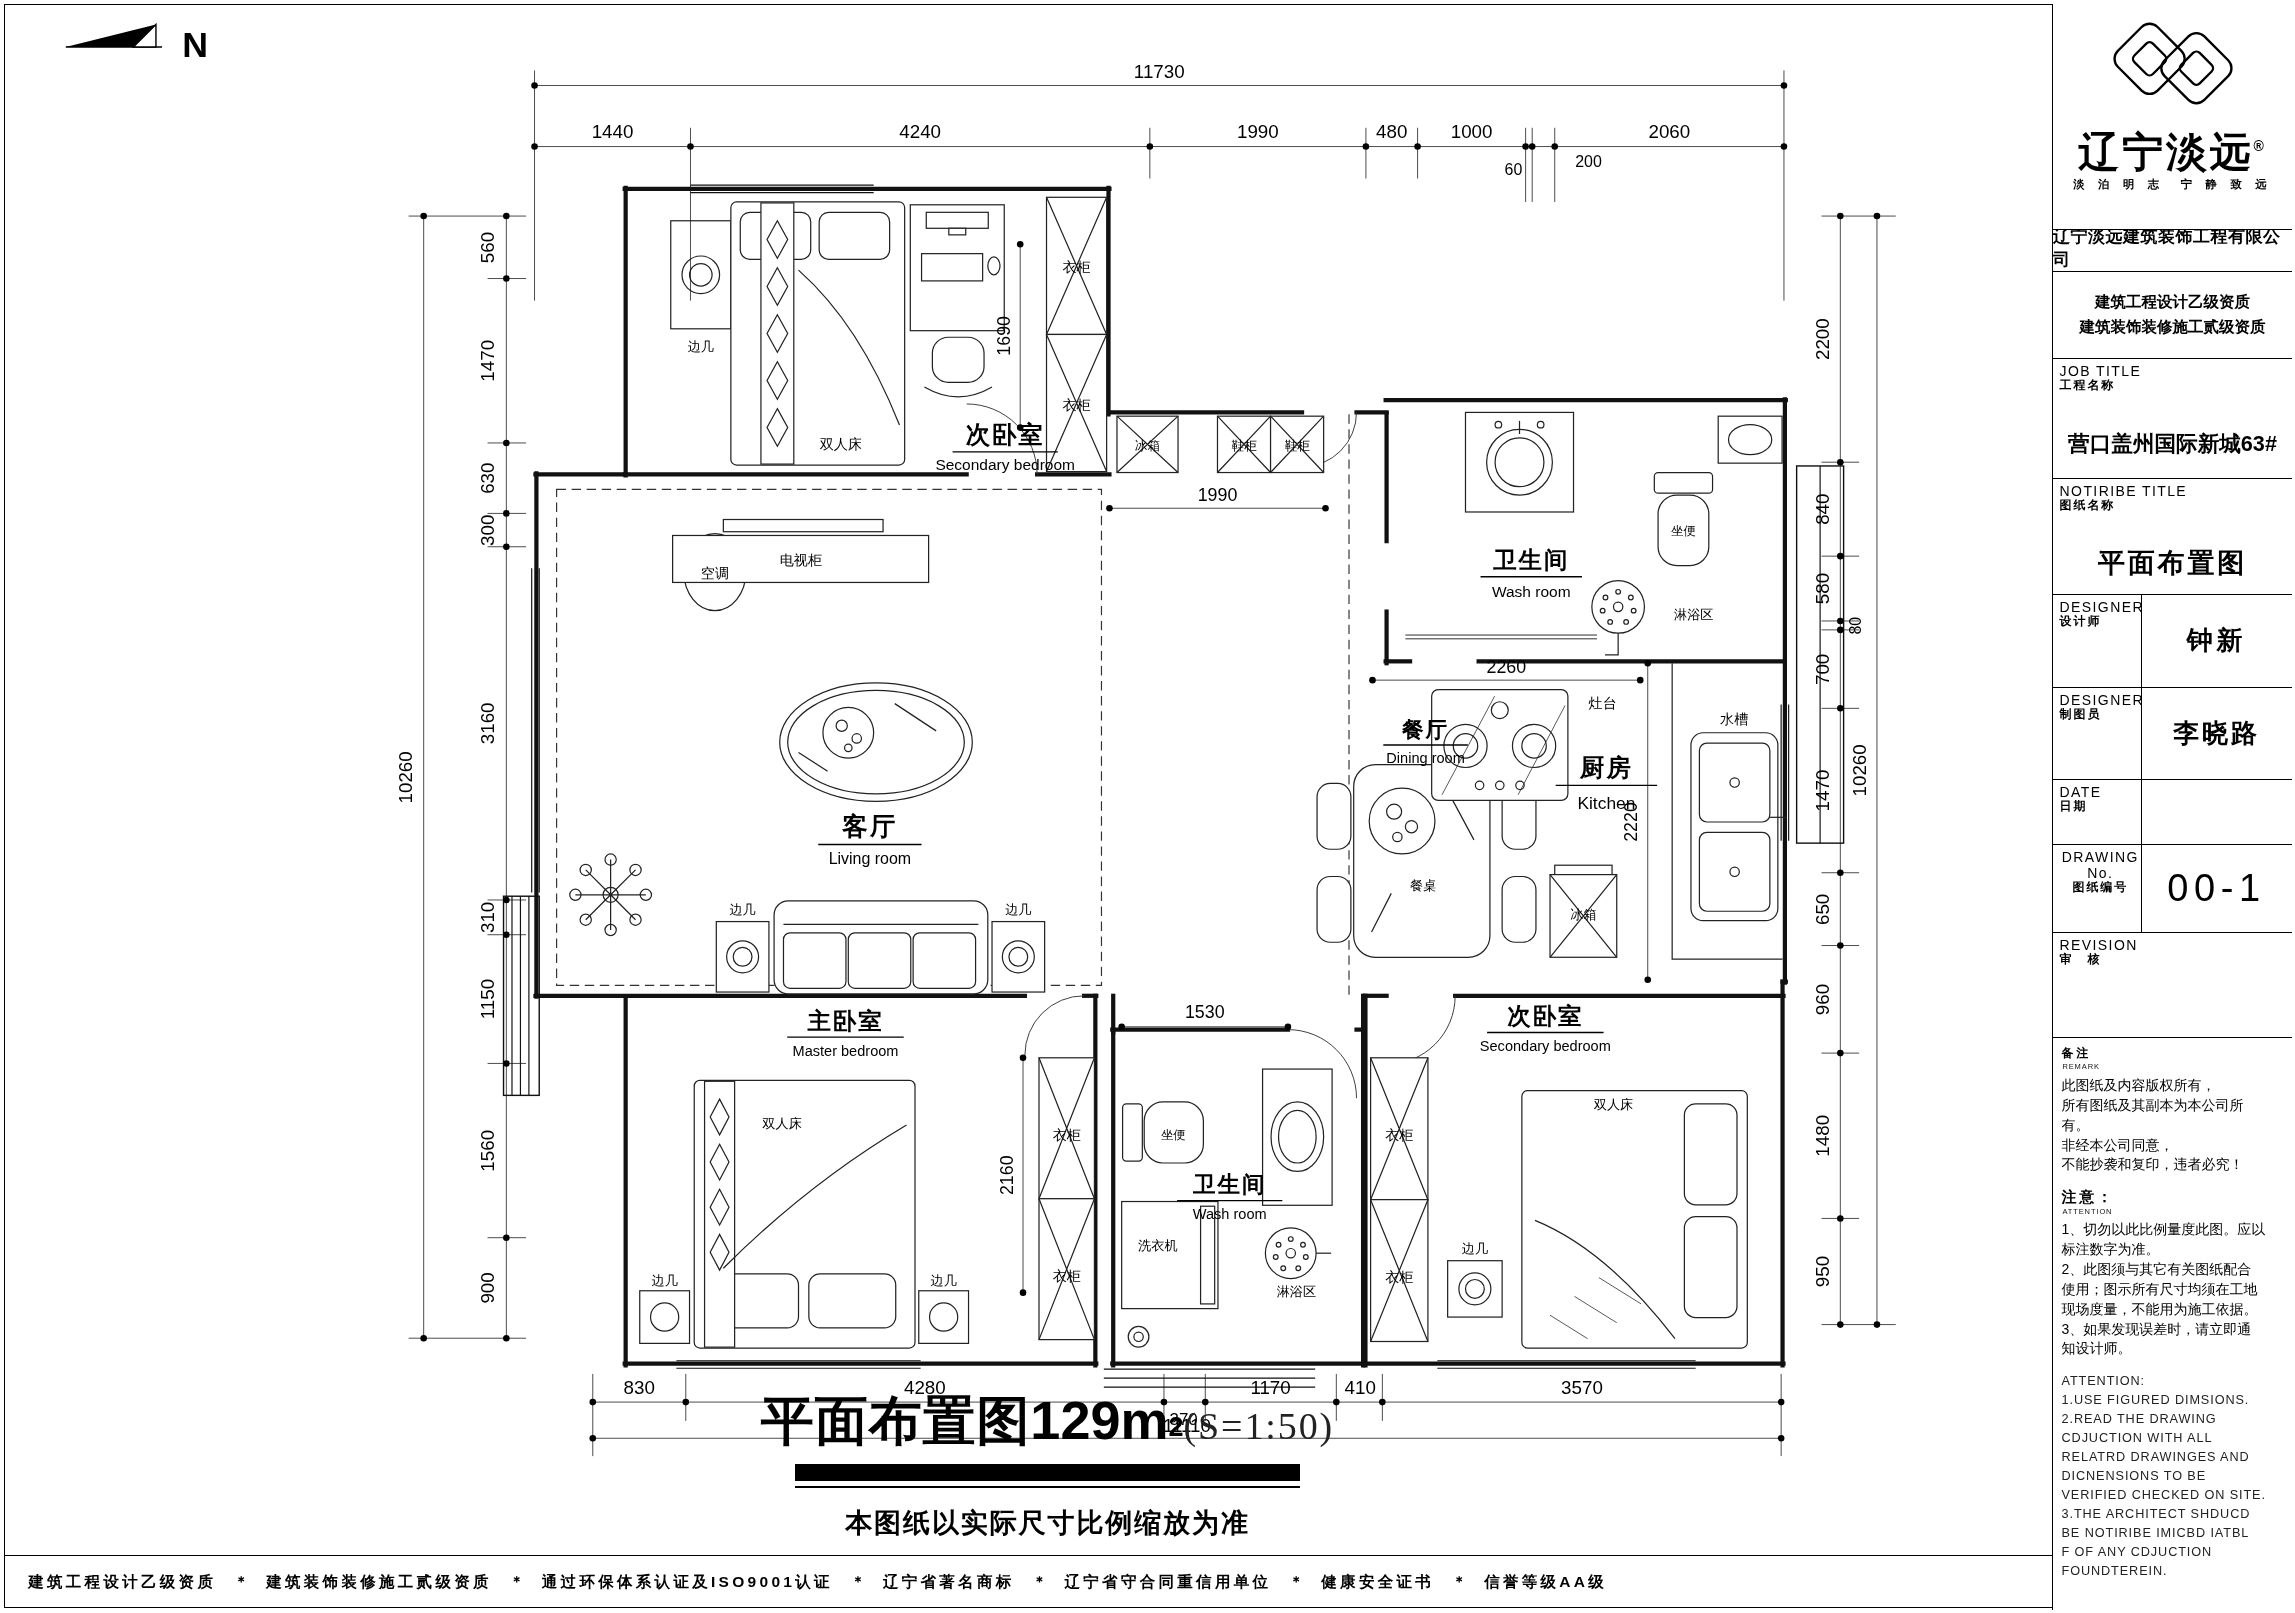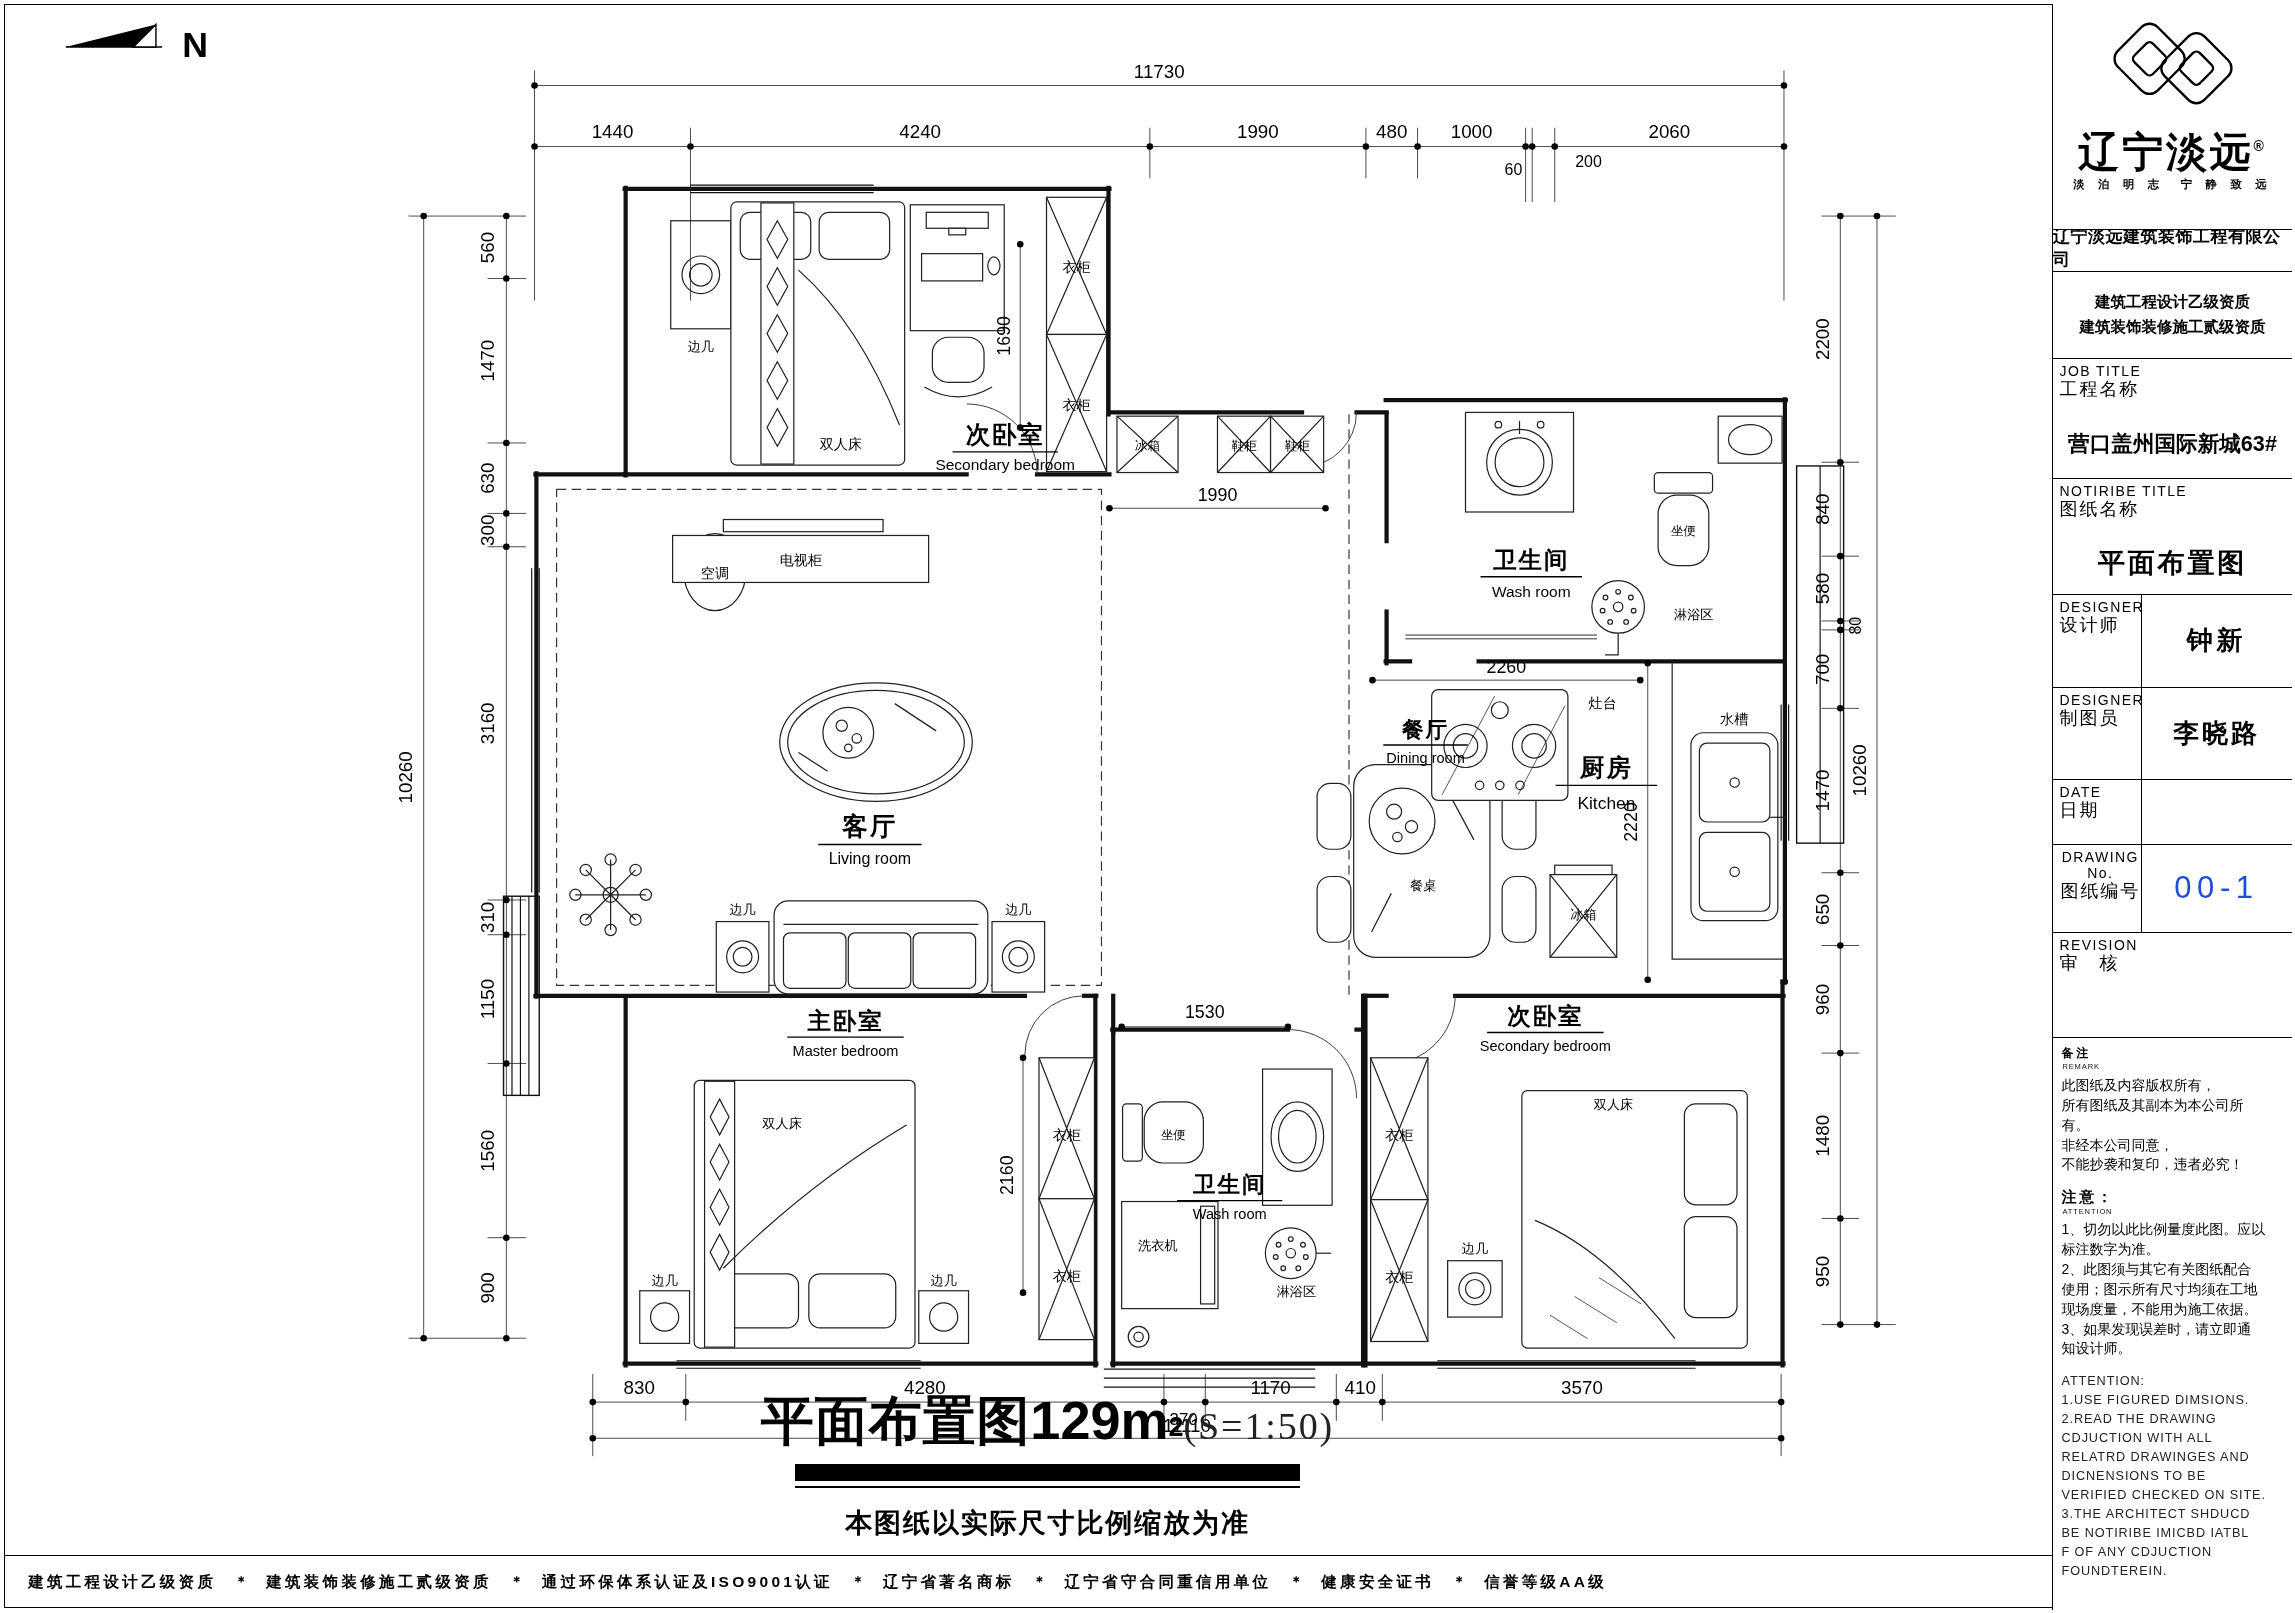--- a/index.html
+++ b/index.html
@@ -5,21 +5,21 @@
   html,body{margin:0;padding:0;background:#fff;}
   body{width:2295px;height:1613px;position:relative;font-family:"Liberation Sans",sans-serif;color:#000;}
   .sheet-border{position:absolute;left:3.8px;top:3.8px;width:2287px;height:1604px;border:1.4px solid #000;box-sizing:border-box;}
   svg text{font-family:"Liberation Sans",sans-serif;}
   
   .titleblock{position:absolute;left:2052px;top:3.8px;width:240px;height:1606px;background:#fff;border-left:1.4px solid #000;box-sizing:border-box;}
   .tb-row{border-bottom:1.4px solid #000;box-sizing:border-box;position:relative;overflow:hidden;}
   .tb-row:last-child{border-bottom:none;}
   .tb-label{position:absolute;left:6.6px;top:3.8px;line-height:1.15;}
   .tb-label .en{display:block;font-size:14px;font-weight:normal;letter-spacing:1.4px;}
-  .tb-label .cn{display:block;font-size:18px;font-weight:normal;letter-spacing:1.9px;}
+  .tb-label .cn{display:block;font-size:12px;font-weight:bold;letter-spacing:1.9px;}
   .tb-value-center{position:absolute;left:0;right:0;top:45px;text-align:center;font-weight:bold;}
   .tb-split-label{position:absolute;left:0;top:0;bottom:0;width:88px;border-right:1.4px solid #000;}
   .tb-split-value{position:absolute;left:88px;right:0;top:0;bottom:0;display:flex;align-items:center;justify-content:center;}
   .logo-wrap{text-align:center;padding-top:8.5px;}
   .brand-line{font-size:41px;font-weight:bold;letter-spacing:2.8px;line-height:1.05;}
   .brand-line sup{font-size:14px;}
   .brand-tagline{margin-top:2.8px;font-size:11.3px;letter-spacing:5.2px;font-weight:bold;}
   .company-row{display:flex;align-items:flex-end;justify-content:center;font-size:17px;font-weight:bold;letter-spacing:0.5px;}
   .quals-row{display:flex;flex-direction:column;align-items:center;justify-content:center;font-size:15.5px;font-weight:bold;line-height:1.6;}
   .notes{padding:7.5px 8.5px 0 8.5px;}
@@ -563,21 +563,21 @@
     </div>
     <div class="tb-split-value"></div>
   </div>
   <div class="tb-row" style="height:88px;text-align:center;">
     <div class="tb-split-label">
       <div class="tb-label">
         <span class="en">DRAWING No.</span>
         <span class="cn">图纸编号</span>
       </div>
     </div>
-    <div class="tb-split-value" style="font-size:31px;letter-spacing:5.6px;color:#1d4ed8;font-weight:400;">00-1</div>
+    <div class="tb-split-value" style="font-size:38px;letter-spacing:5.6px;color:#000000;font-weight:400;">00-1</div>
   </div>
   <div class="tb-row" style="height:105px;">
     <div class="tb-label">
       <span class="en">REVISION</span>
       <span class="cn">审　核</span>
     </div>
   </div>
   <div class="tb-row notes" style="height:571px;border-bottom:none;">
     <div class="h-cn">备注</div>
     <div class="h-sub">REMARK</div>

